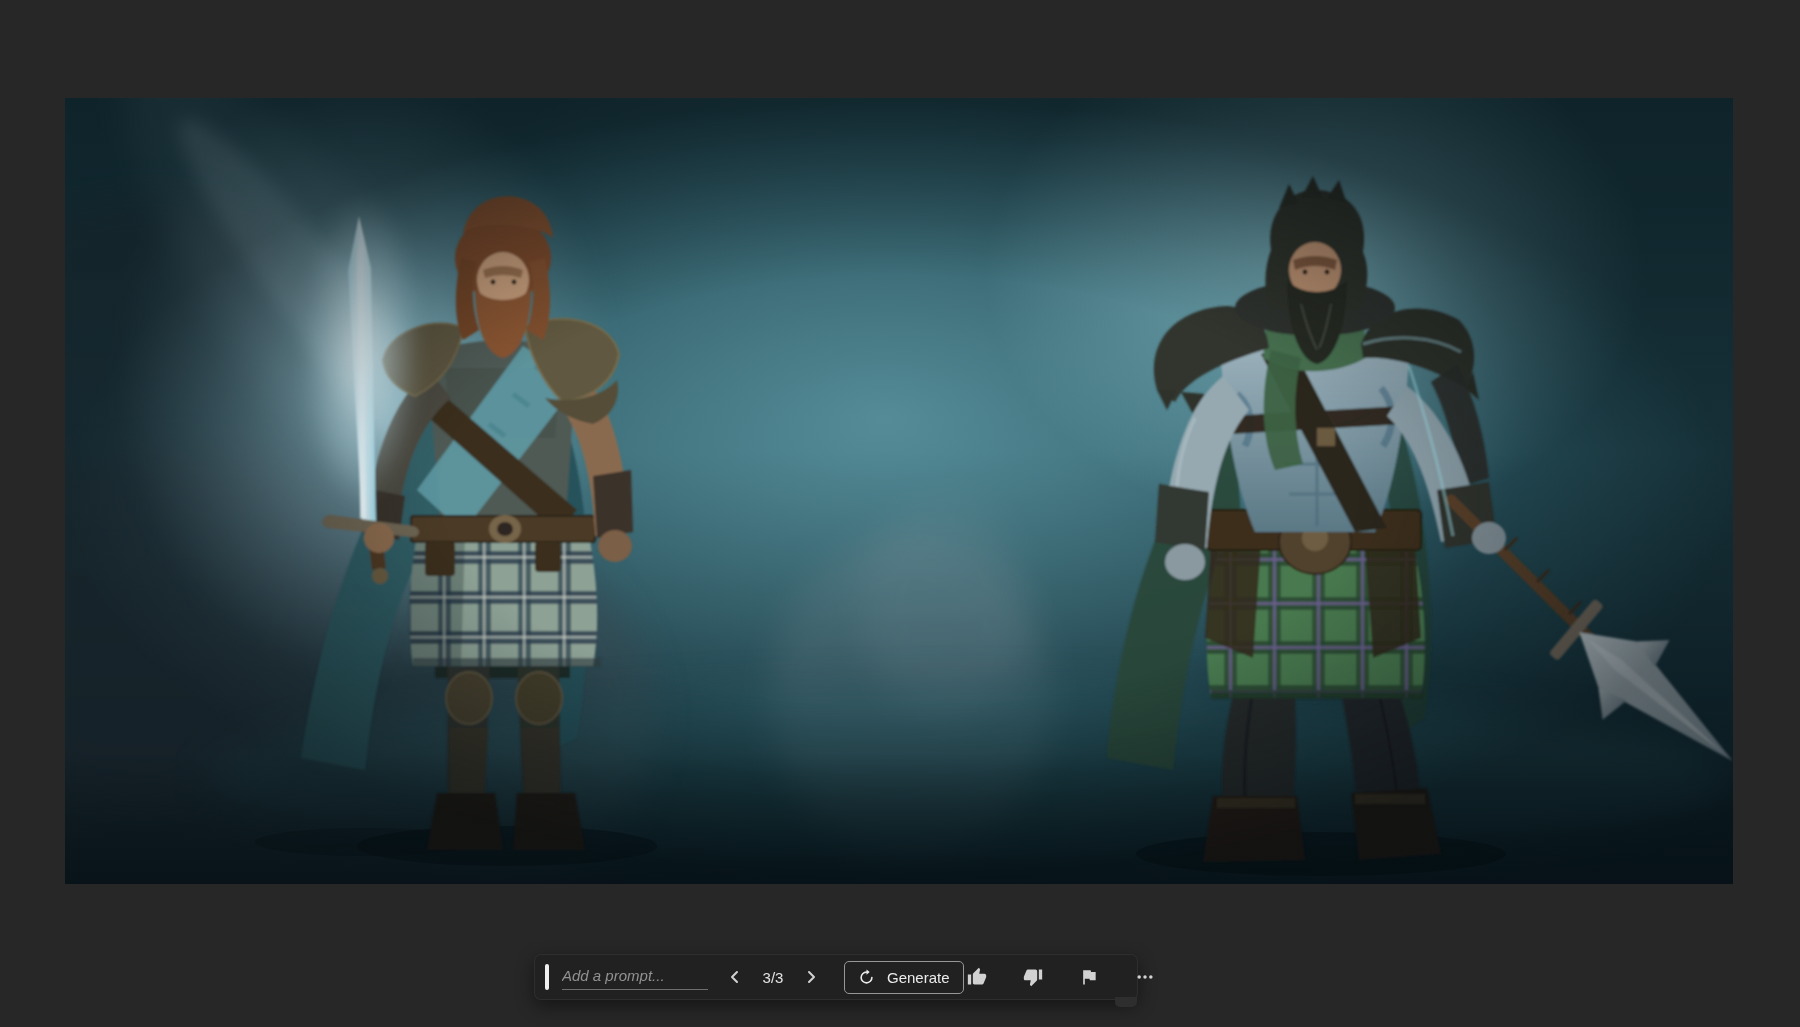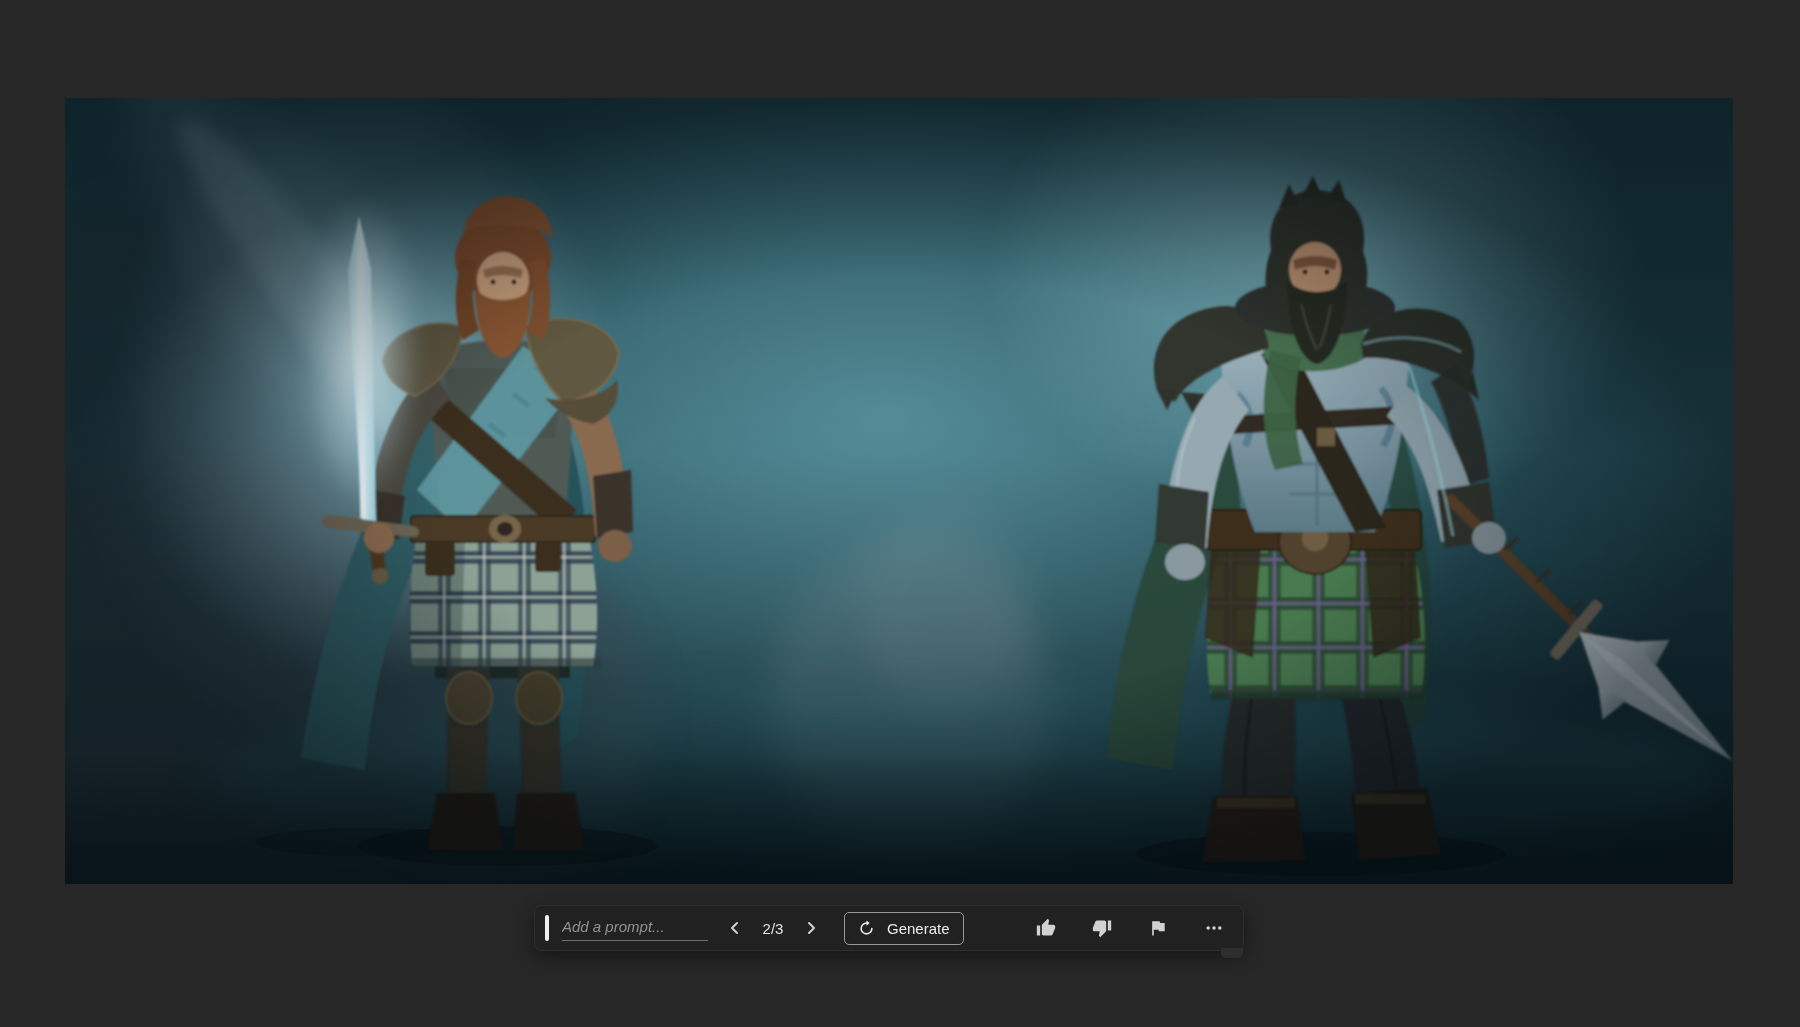--- a/index.html
+++ b/index.html
@@ -16,22 +16,22 @@
     left: 65px; top: 98px;
     width: 1668px; height: 786px;
     background: #12262e;
     overflow: hidden;
   }
   .canvas svg { display: block; width: 100%; height: 100%; }
 
   
   .taskbar {
     position: absolute;
-    left: 534px; top: 905px;
-    width: 710px; height: 46px;
+    left: 534px; top: 954px;
+    width: 604px; height: 46px;
     background: #212121;
     border: 1px solid rgba(255,255,255,0.06);
     border-radius: 7px;
     box-shadow: 0 6px 18px rgba(0,0,0,0.45);
     display: flex;
     align-items: center;
     padding-left: 10px;
   }
   .taskbar-notch {
     position: absolute;
@@ -318,21 +318,21 @@
   <div class="drag-handle"></div>
 
   <input class="prompt-input" type="text" placeholder="Add a prompt..." style="">
 
   <button class="tb-btn nav-prev">
     <svg class="icon" width="16" height="16" viewBox="0 0 16 16">
       <path d="M10 3 L5 8 L10 13" fill="none" stroke="currentColor" stroke-width="2" stroke-linecap="round" stroke-linejoin="round"></path>
     </svg>
   </button>
 
-  <span class="page-indicator">2/3</span>
+  <span class="page-indicator">3/3</span>
 
   <button class="tb-btn">
     <svg class="icon" width="16" height="16" viewBox="0 0 16 16">
       <path d="M6 3 L11 8 L6 13" fill="none" stroke="currentColor" stroke-width="2" stroke-linecap="round" stroke-linejoin="round"></path>
     </svg>
   </button>
 
   <button class="generate-btn">
     <svg class="icon" width="17" height="17" viewBox="0 0 18 18">
       <path d="M14.7 9 A5.7 5.7 0 1 1 9 3.3" fill="none" stroke="currentColor" stroke-width="1.7" stroke-linecap="round"></path>

